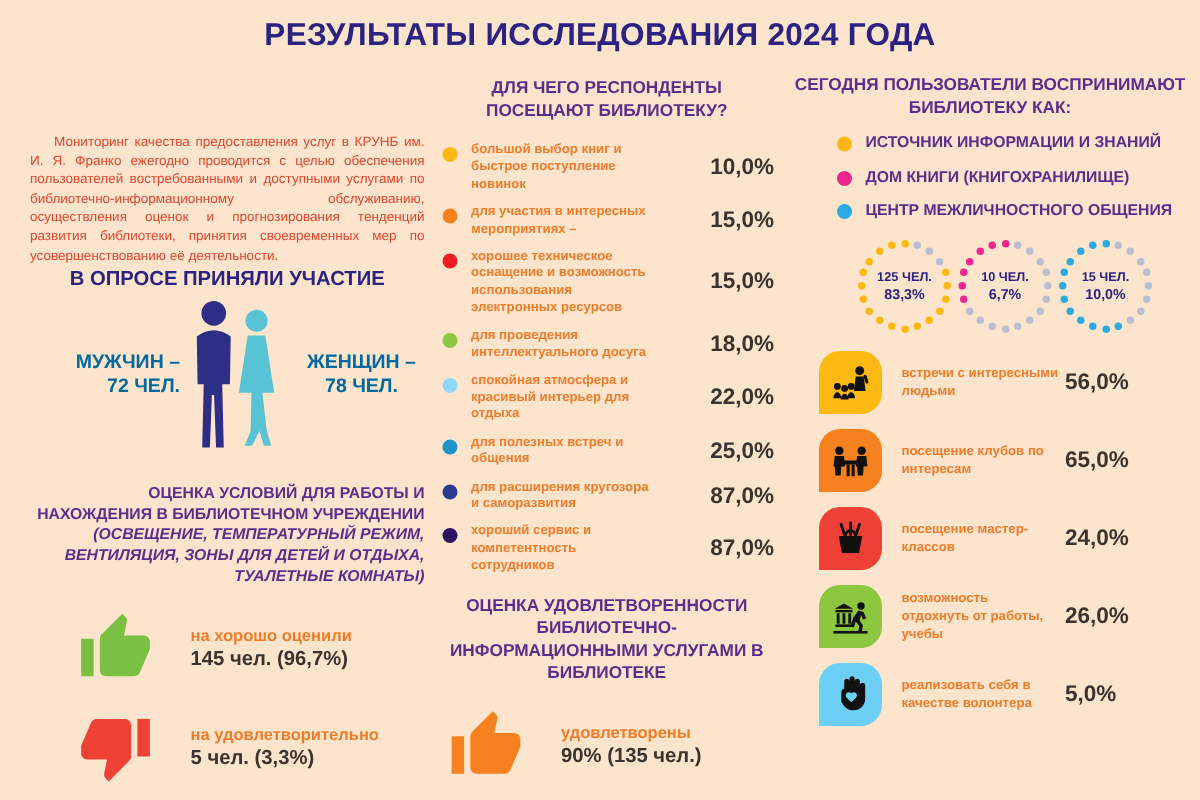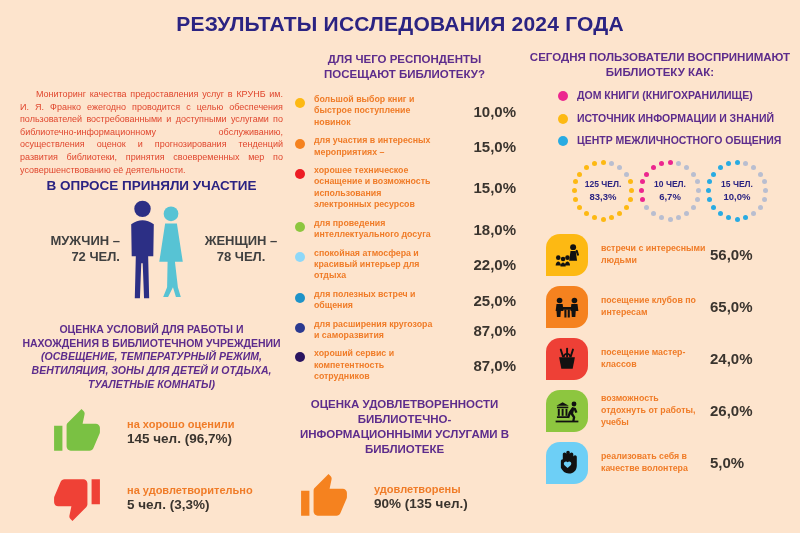--- a/index.html
+++ b/index.html
@@ -10,24 +10,24 @@
   .main-title { position:absolute; top:12px; left:0; width:800px; text-align:center;
     font-size:21px; font-weight:bold; color:#2b2382; letter-spacing:.2px; }
 
   
   .col-left { position:absolute; left:20px; top:52px; width:263px; }
   .intro { font-size:9px; line-height:1.4; color:#e0472e; text-align:justify; text-indent:16px; font-weight:500;margin-top:36px; }
   .part-heading { margin-top:2px; text-align:center; font-size:13.5px; font-weight:bold; color:#2b2382; }
   .figures { position:relative; height:112px; margin-top:4px; }
   .fig-man { position:absolute; left:104px; top:2px; height:104px; }
   .fig-woman { position:absolute; left:134px; top:8px; height:98px; }
-  .fig-label { position:absolute; top:36px; font-size:13px; font-weight:bold; color:#404040; line-height:1.25; }
+  .fig-label { position:absolute; top:36px; font-size:13px; font-weight:bold; color:#0369a1; line-height:1.25; }
   .fig-label.men { left:2px; width:98px; text-align:right; }
   .fig-label.women { left:172px; width:98px; text-align:center; }
-  .cond-heading { margin-top:14px; text-align:center; color:#5d2c8c; font-size:10.5px; font-weight:bold; line-height:1.3; }
+  .cond-heading { margin-top:14px; text-align:right; color:#5d2c8c; font-size:10.5px; font-weight:bold; line-height:1.3; }
   .cond-sub { font-style:italic; }
   .thumb-row { display:flex; align-items:center; gap:23px; margin:16px 0 0 30px; }
   .thumb-row svg { flex:0 0 auto; }
   .thumb-text .t-label { font-size:11px; color:#f07c28; font-weight:bold; }
   .thumb-text .t-value { font-size:13.5px; color:#3a342e; font-weight:bold; margin-top:1px; }
 
   
   .col-mid { position:absolute; left:293px; top:52px; width:223px; }
   .sec-heading { text-align:center; color:#5d2c8c; font-size:11.5px; font-weight:bold; line-height:1.3; }
   .reasons { margin-top:12px; }
@@ -176,26 +176,26 @@
       </div>
     </div>
 
   </div>
 
   <div class="col-right">
     <div class="sec-heading">СЕГОДНЯ ПОЛЬЗОВАТЕЛИ ВОСПРИНИМАЮТ БИБЛИОТЕКУ КАК:</div>
 
     <div>
       <div class="perc-item">
+        <span class="bullet" style="background: rgb(253, 185, 19);"></span>
+        <span class="perc-label">ИСТОЧНИК ИНФОРМАЦИИ И ЗНАНИЙ</span>
+      </div>
+      <div class="perc-item">
         <span class="bullet" style="background: rgb(236, 38, 143);"></span>
         <span class="perc-label">ДОМ КНИГИ (КНИГОХРАНИЛИЩЕ)</span>
-      </div>
-      <div class="perc-item">
-        <span class="bullet" style="background: rgb(253, 185, 19);"></span>
-        <span class="perc-label">ИСТОЧНИК ИНФОРМАЦИИ И ЗНАНИЙ</span>
       </div>
       <div class="perc-item">
         <span class="bullet" style="background: rgb(41, 171, 226);"></span>
         <span class="perc-label">ЦЕНТР МЕЖЛИЧНОСТНОГО ОБЩЕНИЯ</span>
       </div>
     </div>
 
     <div class="circles">
       <div class="dcircle">
         <div class="c-inner">

